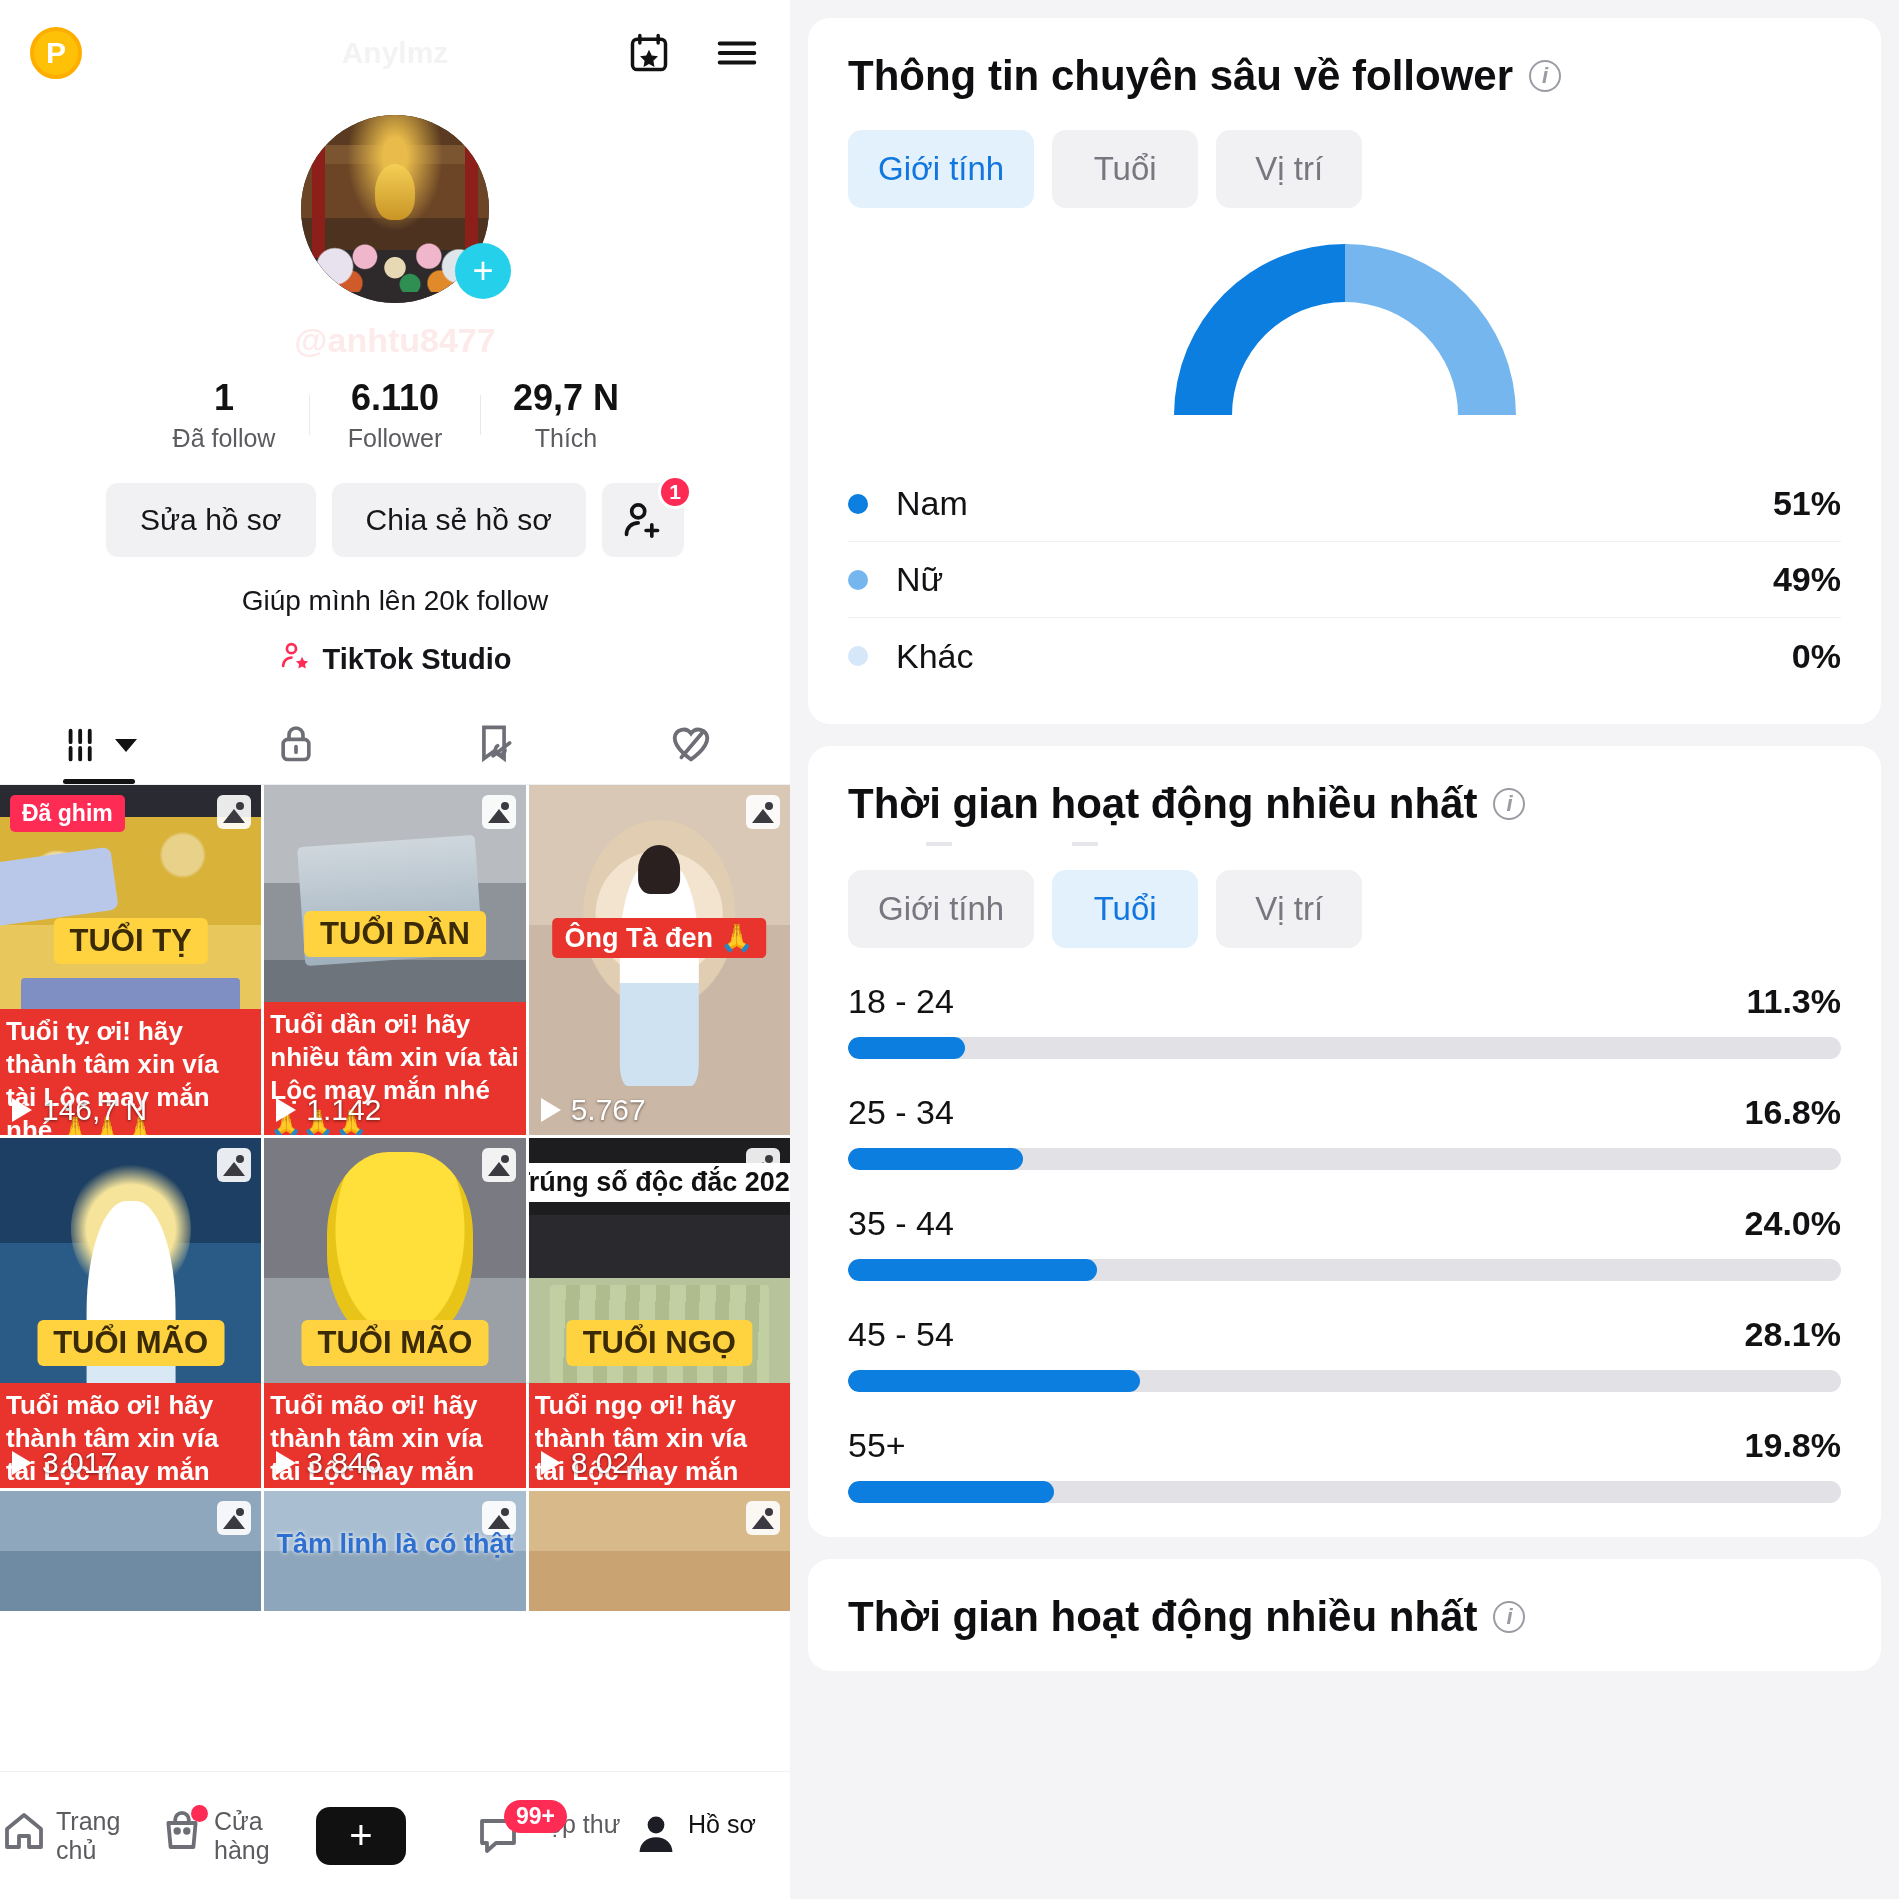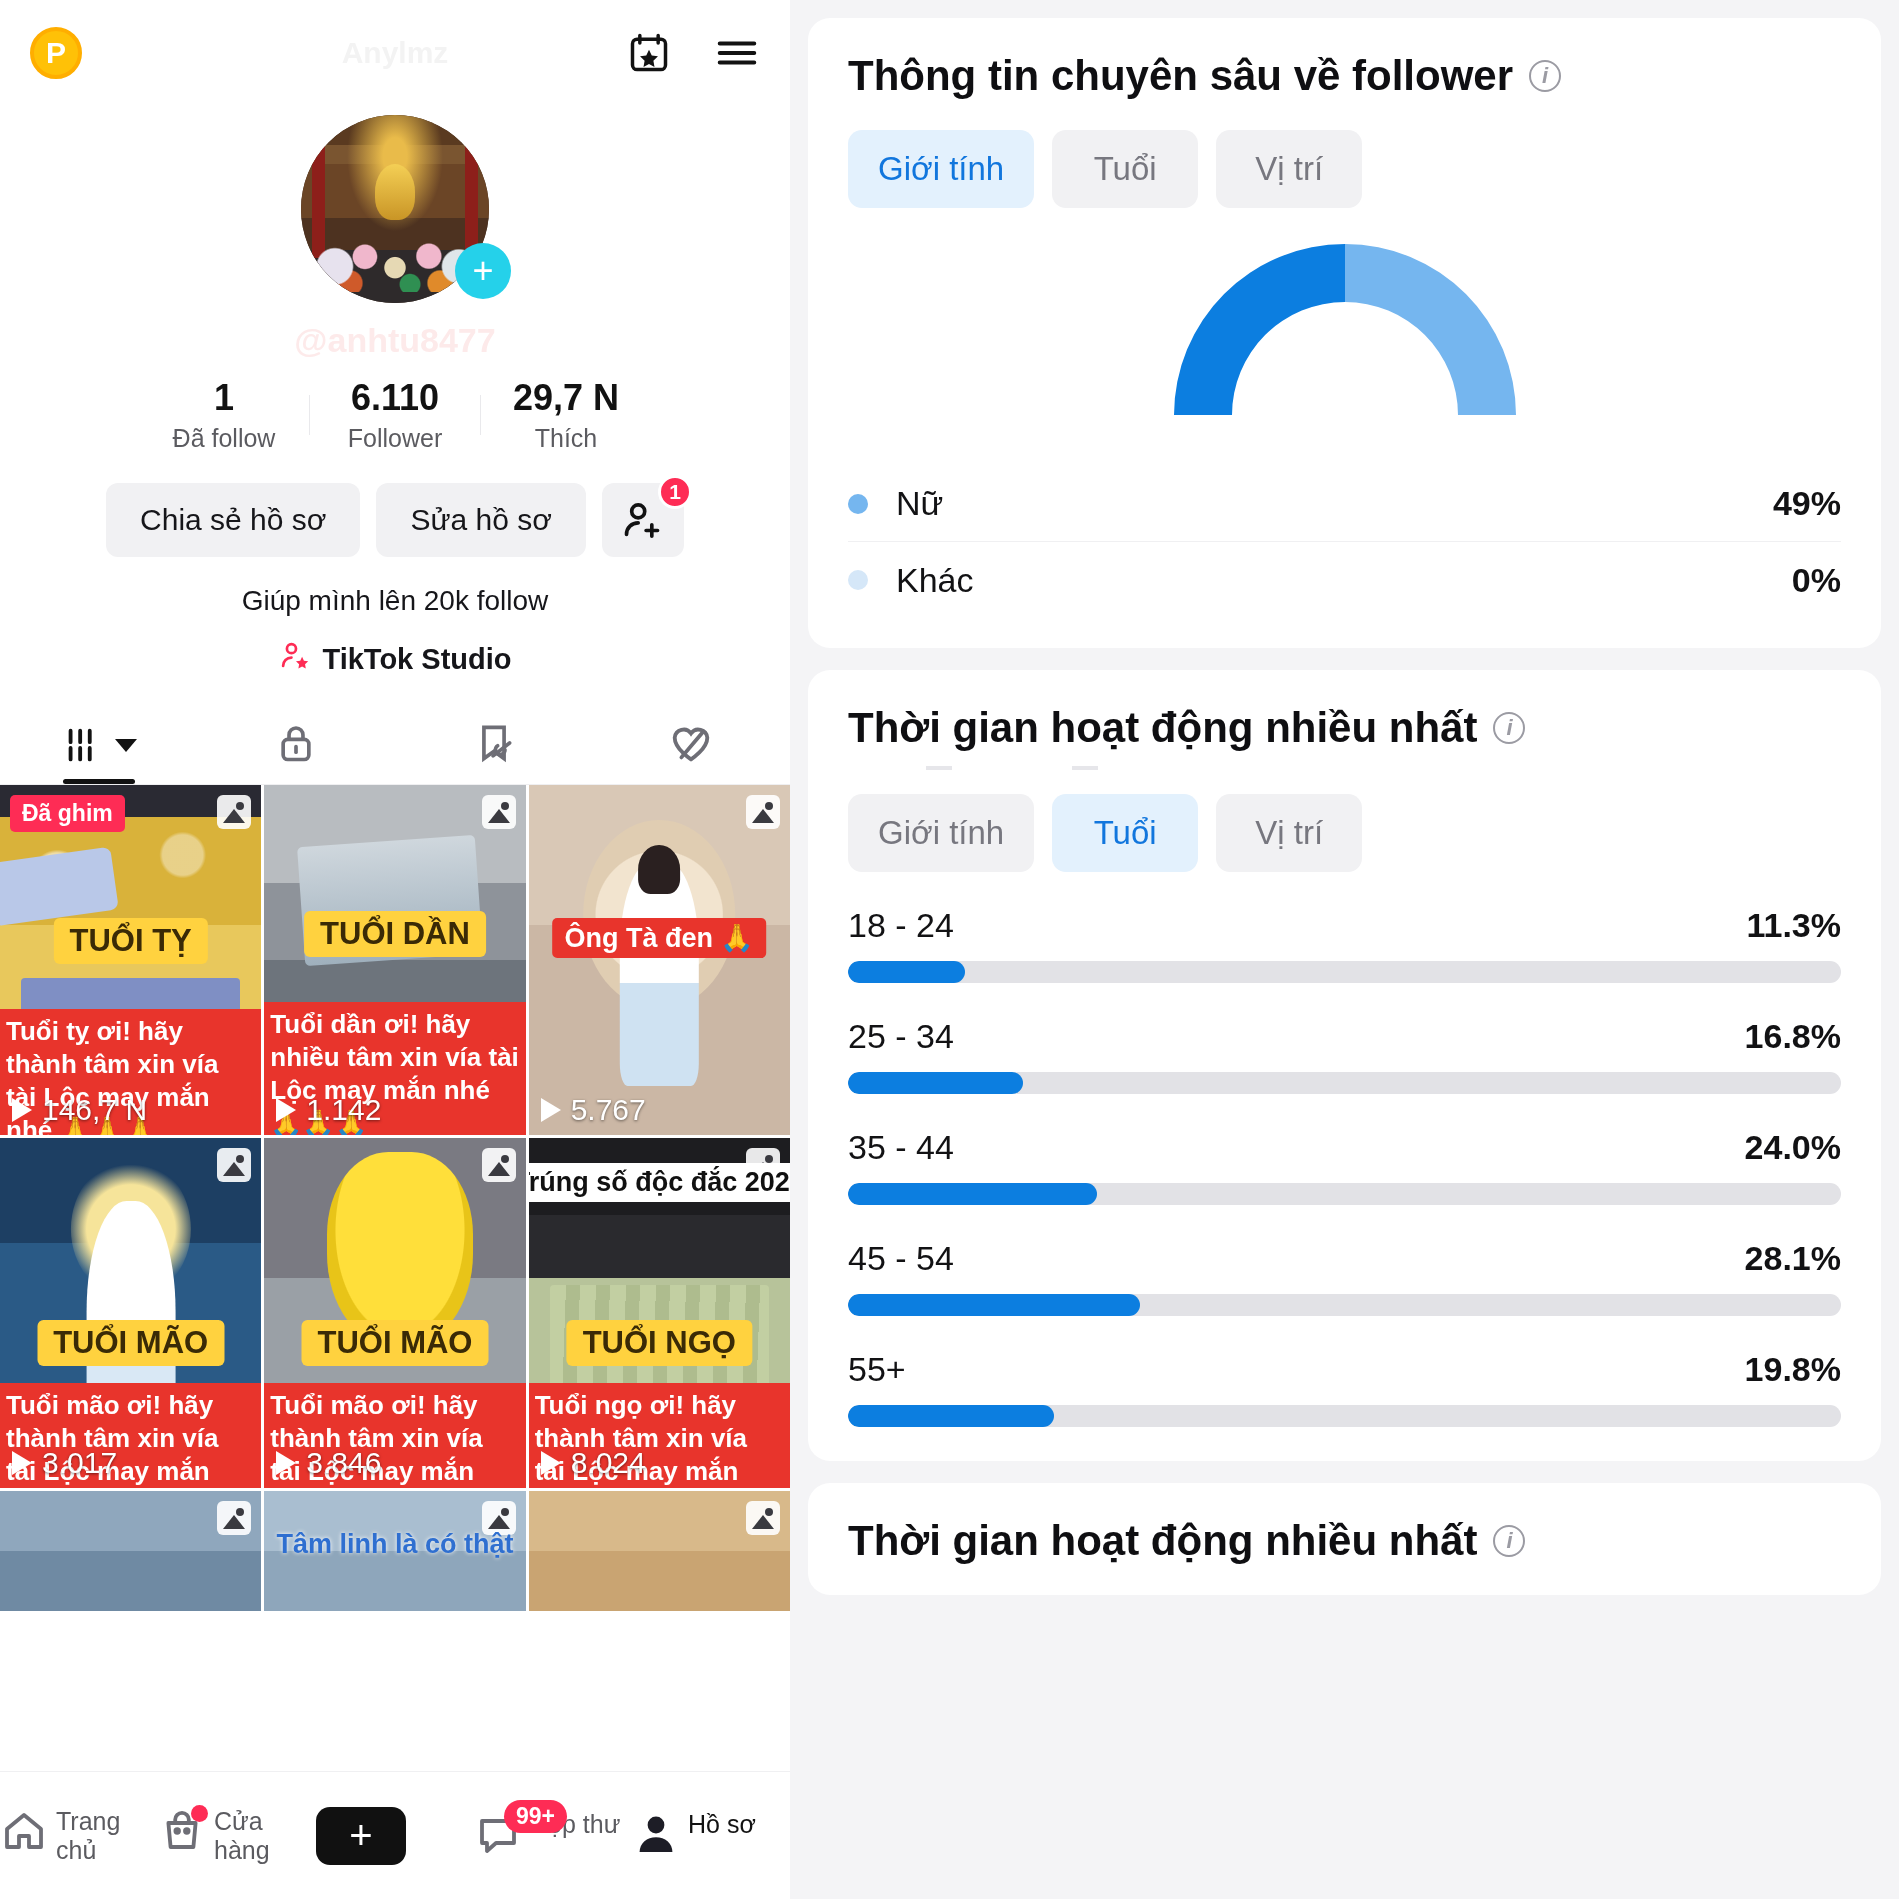--- a/index.html
+++ b/index.html
@@ -291,22 +291,22 @@
         <div class="lbl">Follower</div>
       </div>
       <div class="divider-v"></div>
       <div class="stat">
         <div class="num">29,7 N</div>
         <div class="lbl">Thích</div>
       </div>
     </div>
 
     <div class="actions">
+      <div class="btn">Sửa hồ sơ</div>
       <div class="btn">Chia sẻ hồ sơ</div>
-      <div class="btn">Sửa hồ sơ</div>
       <div class="btn icon-btn">
         <svg width="46" height="46" viewBox="0 0 24 24" fill="none" stroke="#121212" stroke-width="1.9" stroke-linecap="round">
           <circle cx="9.5" cy="7.5" r="3.4"></circle>
           <path d="M3.4 19.5c0-3.5 2.7-6 6.1-6"></path>
           <path d="M16.6 14.5v6M13.6 17.5h6"></path>
         </svg>
         <span class="badge-red">1</span>
       </div>
     </div>
 
@@ -517,20 +517,25 @@
 
       <div class="gauge-wrap">
         <svg class="gauge" width="370" height="190" viewBox="0 0 370 190">
           <path d="M14 185 A171 171 0 0 1 185 14 L185 14 L185 72 A113 113 0 0 0 72 185 Z" fill="#0c7ee0"></path>
           <path d="M185 14 A171 171 0 0 1 356 185 L298 185 A113 113 0 0 0 185 72 Z" fill="#75b6ef"></path>
         </svg>
       </div>
 
       <div class="legend">
         <div class="lrow">
+          <span class="ldot" style="background:#0c7ee0"></span>
+          <span class="lname">Nam</span>
+          <span class="lval">51%</span>
+        </div>
+        <div class="lrow">
           <span class="ldot" style="background:#75b6ef"></span>
           <span class="lname">Nữ</span>
           <span class="lval">49%</span>
         </div>
         <div class="lrow">
           <span class="ldot" style="background:#d5e7f8"></span>
           <span class="lname">Khác</span>
           <span class="lval">0%</span>
         </div>
       </div>

